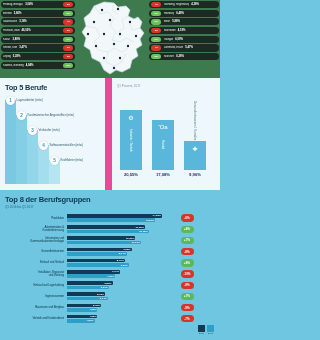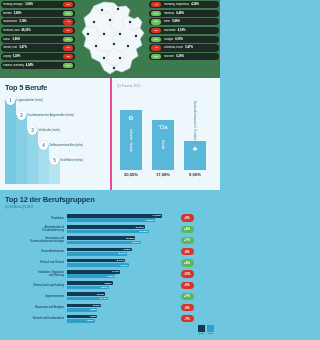--- a/index.html
+++ b/index.html
@@ -63,21 +63,21 @@
   .mid {
     display:flex;
     width:220px; height:112px;
     background:#e9f5fa;
   }
   .panel-berufe {
     width:112px; height:112px;
     background:#eef7fb;
     padding:5px 4px 0 5px;
     position:relative;
-    border-right:2px solid #ec4899;
+    border-right:7px solid #ec4899;
   }
   .panel-branchen {
     width:108px; height:112px;
     background:#eef7fb;
     padding:5px 4px 0 5px;
     position:relative;
   }
   .panel-title {
     font-size:7.4px; font-weight:bold; color:#15364a;
     letter-spacing:-0.2px;
@@ -371,21 +371,21 @@
             <div class="br-icon">✚</div>
             <div class="br-outlabel">Gesundheitswesen / Soziales</div>
             <div class="br-val">9,96%</div>
           </div>
         </div>
       </div>
   </div>
 </div>
 
 <div class="bottom">
-  <div class="panel-title">Top 12 der Berufsgruppen</div>
+  <div class="panel-title">Top 8 der Berufsgruppen</div>
   <div class="panel-sub">Q1 2016 bis Q1 2017</div>
   <div class="rows">
       <div class="row">
         <div class="row-label">Produktion</div>
         <div class="row-bars">
           <div class="bar dark" style="width: 100%;">
             <span class="bar-val">14,23%</span>
           </div>
           <div class="bar light" style="width: 93%;">
             <span class="bar-val">13,51%</span>

